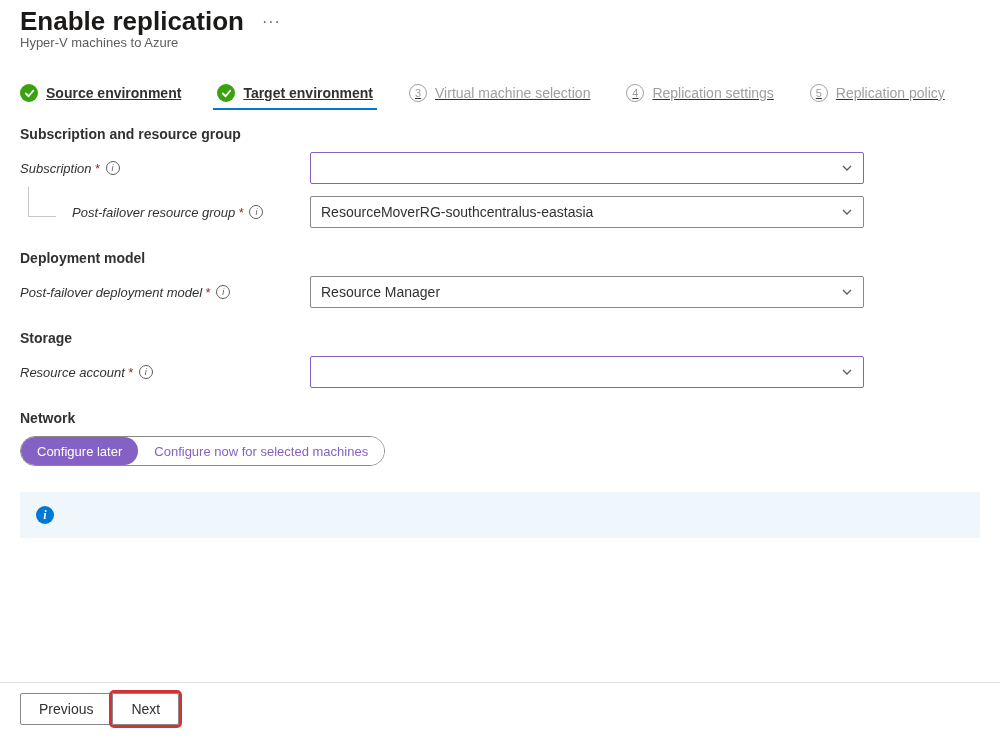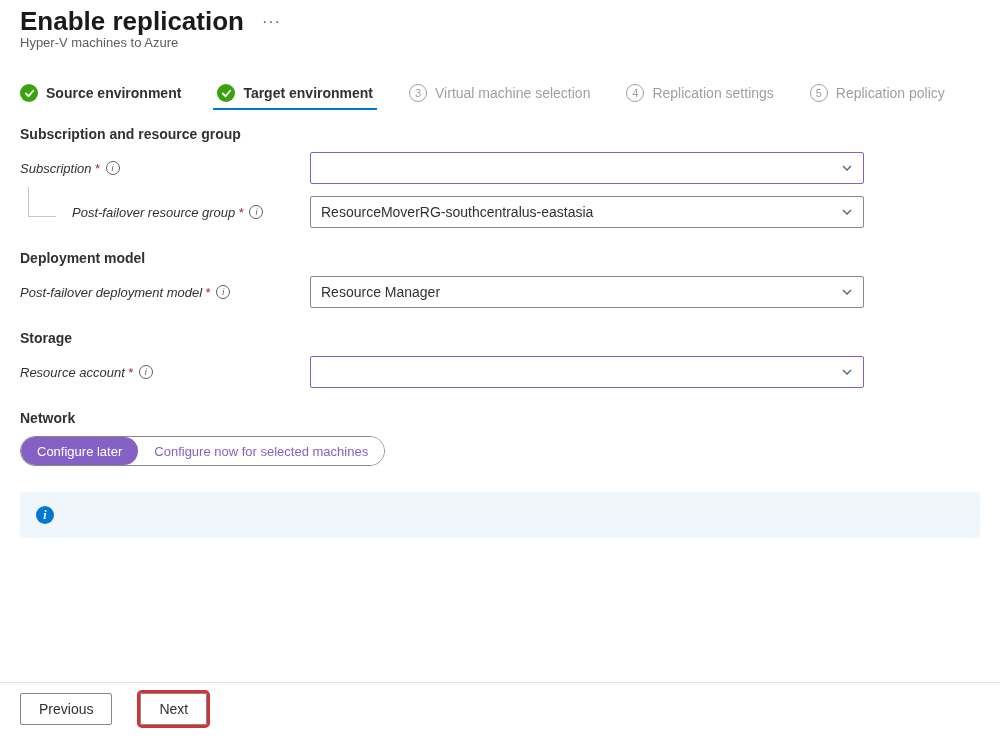--- a/index.html
+++ b/index.html
@@ -15,21 +15,21 @@
     overflow: hidden;
   }
   .page { padding: 0 20px; position: relative; height: 100%; }
 
   .header { padding-top: 6px; }
   .title-row { display: flex; align-items: center; text-align: center; }
   .title { font-size: 26px; font-weight: 600; color: #1b1a19; }
   .dots { margin-left: 18px; color: #605e5c; font-size: 16px; letter-spacing: 1px; }
   .subtitle { font-size: 13px; color: #605e5c; margin-top: -2px; }
 
-  .steps { display: flex; align-items: center; margin-top: 34px; gap: 36px; }
+  .steps { display: flex; align-items: center; margin-top: 34px; gap: 36px; text-decoration: underline; }
   .step { display: flex; align-items: center; font-size: 14px; position: relative; padding-bottom: 6px; }
   .step .badge { width: 18px; height: 18px; display: inline-flex; align-items: center; justify-content: center; margin-right: 8px; }
   .step-label { white-space: nowrap; }
   .badge-check { background: #3aa10f; border-radius: 50%; }
   .badge-check svg { width: 11px; height: 11px; display:block; }
   .step.done .step-label { color: #323130; font-weight: 600; }
   .step.active .step-label { color: #323130; font-weight: 600; }
   .step.active::after {
     content: ""; position: absolute; left: -4px; right: -4px; bottom: -2px;
     height: 2px; background: #0078d4;
@@ -78,21 +78,21 @@
   }
   .info-circle {
     width: 18px; height: 18px; background:#0078d4; border-radius:50%;
     display:inline-flex; align-items:center; justify-content:center; flex:0 0 18px;
   }
   .info-circle span { color:#fff; font-family: Georgia, serif; font-size:12px; font-style: italic; font-weight: bold;}
 
   .footer {
     position:absolute; left:0; right:0; bottom:0;
     border-top:1px solid #e1dfdd; padding: 10px 20px 14px;
-    display:flex; gap: 28px; background:#fff;
+    display:flex; gap: 0; background:#fff;
   }
   .btn {
     height: 32px; padding: 0 18px; font-size: 14px; background:#fff;
     border:1px solid #8a8886; border-radius:2px; cursor:pointer; color:#323130;
   }
   .btn.next-highlight { outline: 3px solid #d13438; outline-offset: 0; }
 </style>
 </head>
 <body>
 

